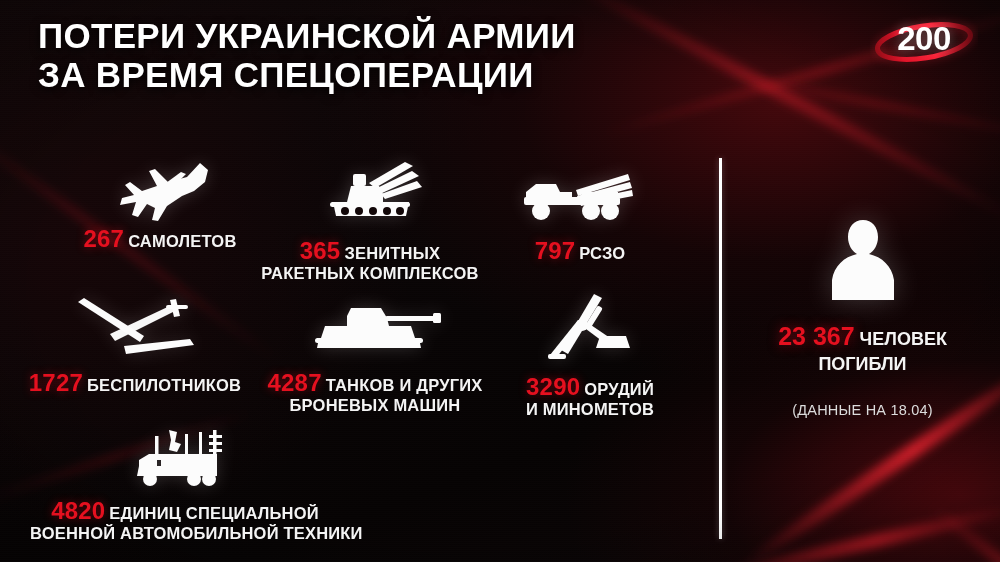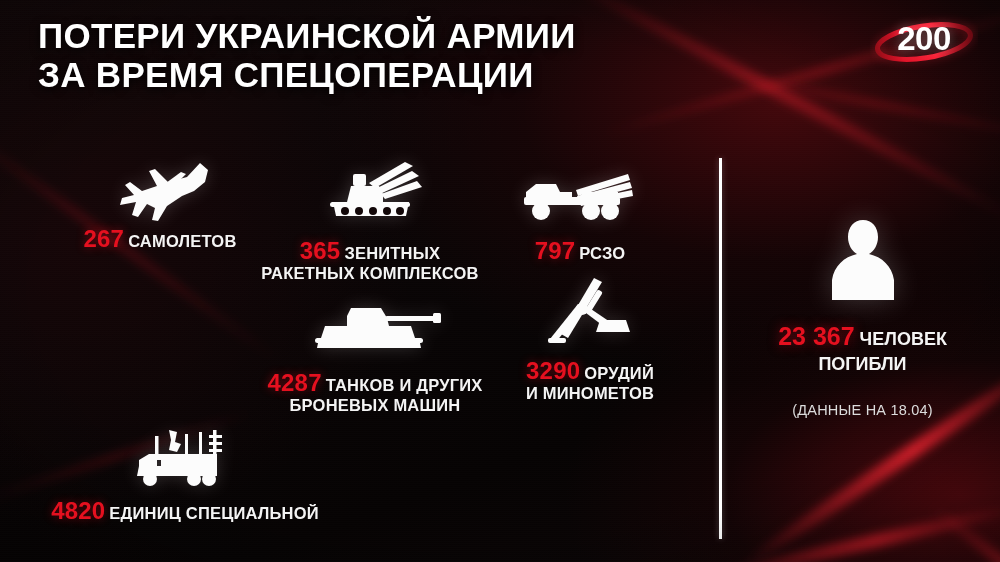--- a/index.html
+++ b/index.html
@@ -237,41 +237,57 @@
             <circle cx="71" cy="43" r="9"></circle>
             <circle cx="90" cy="43" r="9"></circle>
         </g>
       </svg>
     </div>
     <div class="caption" style="margin-top:16px;">
       <span class="num">797</span><span class="lbl">РСЗО</span>
     </div>
   </div>
 
+  <div class="stat" style="left:10px;top:296px;width:250px;">
+    <div class="icon" style="height:62px;">
+      <svg width="130" height="62" viewBox="0 0 130 62">
+        <g fill="#fcfcfc">
+          <path d="M8 6 L14 2 L74 40 L70 46 Z"></path>
+          <path d="M120 43 L124 49 L56 58 L54 50 Z"></path>
+          <path d="M40 38 L104 8 L107 14 L45 45 Z" opacity="0.98"></path>
+          <path d="M100 4 L106 3 L110 20 L104 21 Z"></path>
+          <rect x="96" y="9" width="22" height="4" rx="2"></rect>
+        </g>
+      </svg>
+    </div>
+    <div class="caption" style="margin-top:14px;">
+      <span class="num">1727</span><span class="lbl">БЕСПИЛОТНИКОВ</span>
+    </div>
+  </div>
 
   <div class="stat" style="left:250px;top:300px;width:250px;">
     <div class="icon" style="height:58px;">
       <svg width="136" height="56" viewBox="0 0 136 56">
         <g fill="#fcfcfc">
           <path d="M44 6 L74 6 L80 16 L82 24 L40 24 L40 14 Z"></path>
           <rect x="78" y="14" width="54" height="5" rx="2"></rect>
           <rect x="126" y="11" width="8" height="10" rx="1.5"></rect>
           <path d="M18 24 L104 24 L108 36 L14 36 Z"></path>
           <path d="M12 36 L112 36 L114 46 L10 46 Z"></path>
           <rect x="8" y="36" width="108" height="5" rx="2.5"></rect>
         </g>
       </svg>
     </div>
     <div class="caption" style="margin-top:14px;">
       <span class="num">4287</span><span class="lbl">ТАНКОВ И ДРУГИХ</span>
       <span class="lbl cap-line2">БРОНЕВЫХ МАШИН</span>
     </div>
   </div>
 
-  <div class="stat" style="left:495px;top:276px;width:190px;">
+  <div class="stat" style="left:495px;top:292px;width:190px;">
     <div class="icon" style="height:72px;">
       <svg width="96" height="72" viewBox="0 0 96 72">
         <g fill="#fcfcfc">
           <path d="M52 2 L60 6 L26 62 L19 58 Z"></path>
           <rect x="40" y="22" width="24" height="6" rx="2" transform="rotate(-58 52 25)"></rect>
           <path d="M36 28 L42 31 L14 66 L8 63 Z"></path>
           <path d="M40 34 L46 31 L74 50 L68 55 Z"></path>
           <path d="M58 44 L84 44 L88 56 L54 56 Z"></path>
           <rect x="6" y="62" width="18" height="5" rx="2"></rect>
           <circle cx="40" cy="33" r="6"></circle>
@@ -302,20 +318,21 @@
         </g>
         <g fill="#fcfcfc">
           <circle cx="25" cy="51" r="7"></circle>
             <circle cx="69" cy="51" r="7"></circle>
             <circle cx="84" cy="51" r="7"></circle>
         </g>
       </svg>
     </div>
     <div class="caption" style="margin-top:12px;">
       <span class="num">4820</span><span class="lbl">ЕДИНИЦ СПЕЦИАЛЬНОЙ</span>
+      <span class="lbl cap-line2">ВОЕННОЙ АВТОМОБИЛЬНОЙ ТЕХНИКИ</span>
     </div>
   </div>
 
   <div class="panel">
     <div class="icon">
       <svg width="74" height="84" viewBox="0 0 74 84">
         <path fill="#fcfcfc" d="M37 4 C28 4 22 11 22 21 C22 29 26 35 31 38
           C18 41 8 50 6 64 L6 84 L68 84 L68 64 C66 50 56 41 43 38
           C48 35 52 29 52 21 C52 11 46 4 37 4 Z"></path>
       </svg>

